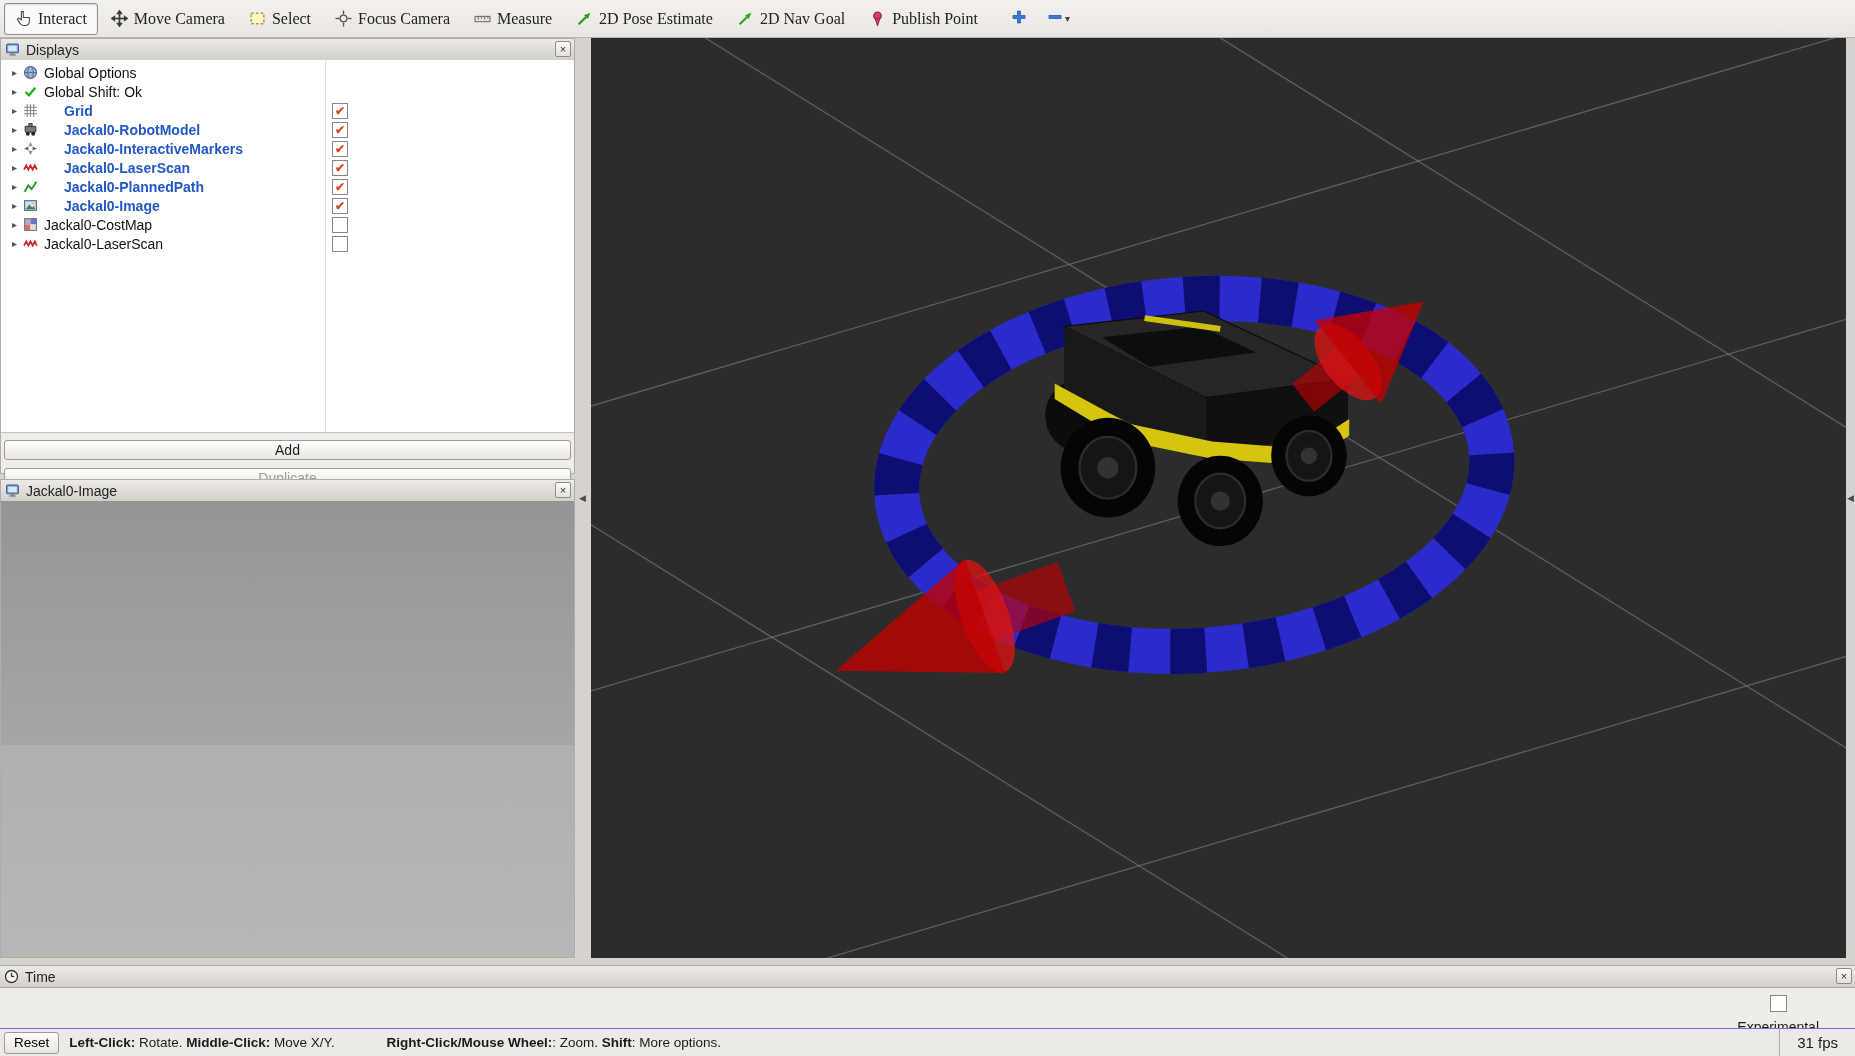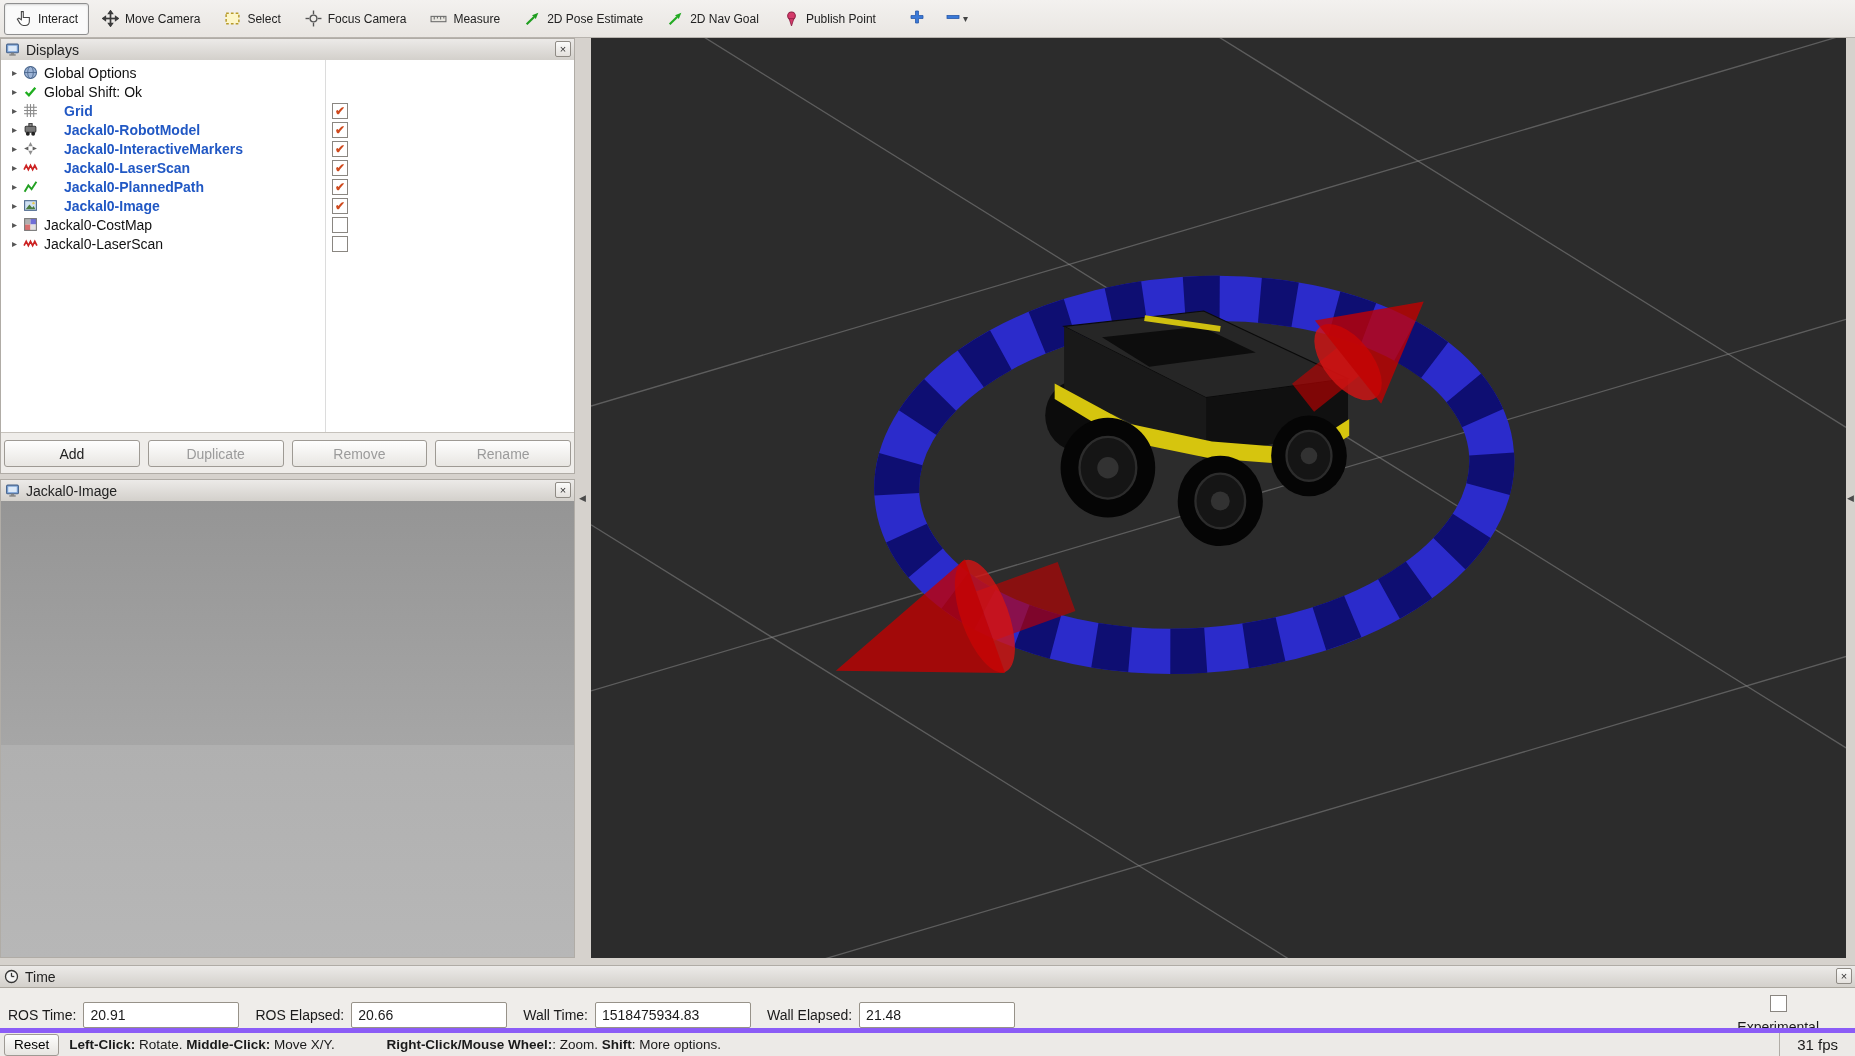--- a/index.html
+++ b/index.html
@@ -19,21 +19,21 @@
   .tool-btn{
     display:flex;align-items:center;gap:6px;height:30px;padding:0 10px;
     border:1px solid transparent;border-radius:3px;cursor:default;white-space:nowrap;
   }
   .tool-btn.active{
     background:#fafafa;border:1px solid #8f8f8f;
     box-shadow:inset 0 1px 2px rgba(0,0,0,0.15);
   }
   .tool-icon{width:17px;height:17px;display:flex;align-items:center;justify-content:center;}
   .tool-icon svg{width:17px;height:17px;}
-  .tool-label{font-size:12px;color:#222;}
+  .tool-label{font-size:16px;color:#222;font-family:Liberation Serif, serif;}
   .tool-extra{display:flex;align-items:center;gap:4px;margin-left:14px;}
   .mini-tool{display:flex;align-items:center;height:28px;padding:0 8px;border-radius:3px;}
   .mini-tool svg{width:16px;height:16px;}
   .caret{font-size:10px;color:#444;margin-left:2px;}
   
   .panel{position:absolute;background:#efedea;border:1px solid #b0aca6;box-sizing:border-box;}
   .panel-header{
     height:21px;background:linear-gradient(#eceae8,#d3d0cb);
     border-bottom:1px solid #aba79f;
     display:flex;align-items:center;gap:6px;padding:0 4px;position:relative;
@@ -58,21 +58,21 @@
   .ticon{width:17px;height:15px;margin-right:5px;display:flex;align-items:center;justify-content:center;flex:0 0 17px;}
   .ticon svg{width:15px;height:15px;}
   .tlabel{font-size:14px;color:#111;white-space:nowrap;}
   .trow.enabled .tlabel{color:#2158c4;font-weight:700;margin-left:20px;}
   .tcheck{
     position:absolute;left:331px;top:2px;width:14px;height:14px;
     border:1px solid #8a8681;background:#fff;
     display:flex;align-items:center;justify-content:center;
     font-size:12px;font-weight:700;color:#cf4a1e;
   }
-  .tree-buttons{position:absolute;left:3px;right:3px;bottom:5px;height:28px;display:flex;gap:8px;}
+  .tree-buttons{position:absolute;left:3px;right:3px;bottom:5px;height:28px;display:flex;gap:8px;flex-direction:column;}
   .tbtn{
     flex:1;height:27px;border:1px solid #9e9a94;border-radius:3px;
     background:linear-gradient(#fefefe,#e8e6e2);
     font-size:14px;color:#222;font-family:"Liberation Sans",sans-serif;
   }
   .tbtn.disabled{color:#9b9b9b;}
   
   #image-panel{left:0;top:479px;width:575px;height:479px;}
   .image-body{position:absolute;left:0;right:0;top:21px;bottom:0;overflow:hidden;}
   .img-top{height:244px;background:linear-gradient(#959595,#a6a6a6);}
@@ -90,21 +90,21 @@
   .tf-label{font-size:14px;margin-right:7px;white-space:nowrap;}
   .tf-input{
     width:142px;height:24px;border:1px solid #979289;border-radius:2px;background:#fff;
     font-size:14px;display:flex;align-items:center;padding:0 6px;margin-right:16px;box-sizing:content-box;
   }
   .experimental{margin-left:auto;display:flex;align-items:center;gap:7px;margin-right:28px;flex-direction:column;}
   .exp-box{width:15px;height:15px;border:1px solid #8a8681;background:#fff;}
   
   #status-bar{
     position:absolute;left:0;top:1028px;width:1855px;height:28px;
-    background:#eceae7;border-top:5px solid #8b5cf6;
+    background:#eceae7;border-top:1px solid #8b5cf6;
     display:flex;align-items:center;padding:0 0 0 4px;box-sizing:border-box;
   }
   .reset-btn{
     height:22px;padding:0 9px;border:1px solid #9e9a94;border-radius:3px;
     background:linear-gradient(#fdfdfc,#e7e5e1);font-size:13.5px;
     font-family:"Liberation Sans",sans-serif;margin-right:10px;
   }
   .help{font-size:13.5px;white-space:nowrap;}
   .fps{
     margin-left:auto;height:100%;display:flex;align-items:center;
@@ -432,30 +432,20 @@
       <svg viewBox="0 0 14 14">
           <circle cx="7" cy="7" r="5.6" fill="#f4f4f4" stroke="#333" stroke-width="1.2"></circle>
           <line x1="7" y1="7" x2="7" y2="3.6" stroke="#333" stroke-width="1.2"></line>
           <line x1="7" y1="7" x2="9.6" y2="7" stroke="#333" stroke-width="1.2"></line>
         </svg>
     </span>
     <span class="ph-title">Time</span>
     <button class="panel-close">×</button>
   </header>
   <div class="time-fields">
-    <span id="time-fields" style="display:flex;align-items:center;">
-        <span class="tf-label">ROS Time:</span>
-        <span class="tf-input">20.91</span>
-        <span class="tf-label">ROS Elapsed:</span>
-        <span class="tf-input">20.66</span>
-        <span class="tf-label">Wall Time:</span>
-        <span class="tf-input">1518475934.83</span>
-        <span class="tf-label">Wall Elapsed:</span>
-        <span class="tf-input">21.48</span>
-      </span>
     <span class="experimental">
       <span class="exp-box"></span>
       <span>Experimental</span>
     </span>
   </div>
 </section>
 
 <div id="status-bar">
   <button class="reset-btn">Reset</button>
   <span class="help"><span style="font-weight: 700;">Left-Click:</span><span> Rotate.  </span><span style="font-weight: 700;">Middle-Click:</span><span> Move X/Y.  </span><span style="font-weight: 700; margin-left: 48px;">Right-Click/Mouse Wheel:</span><span>: Zoom.  </span><span style="font-weight: 700;">Shift</span><span>: More options.</span></span>

